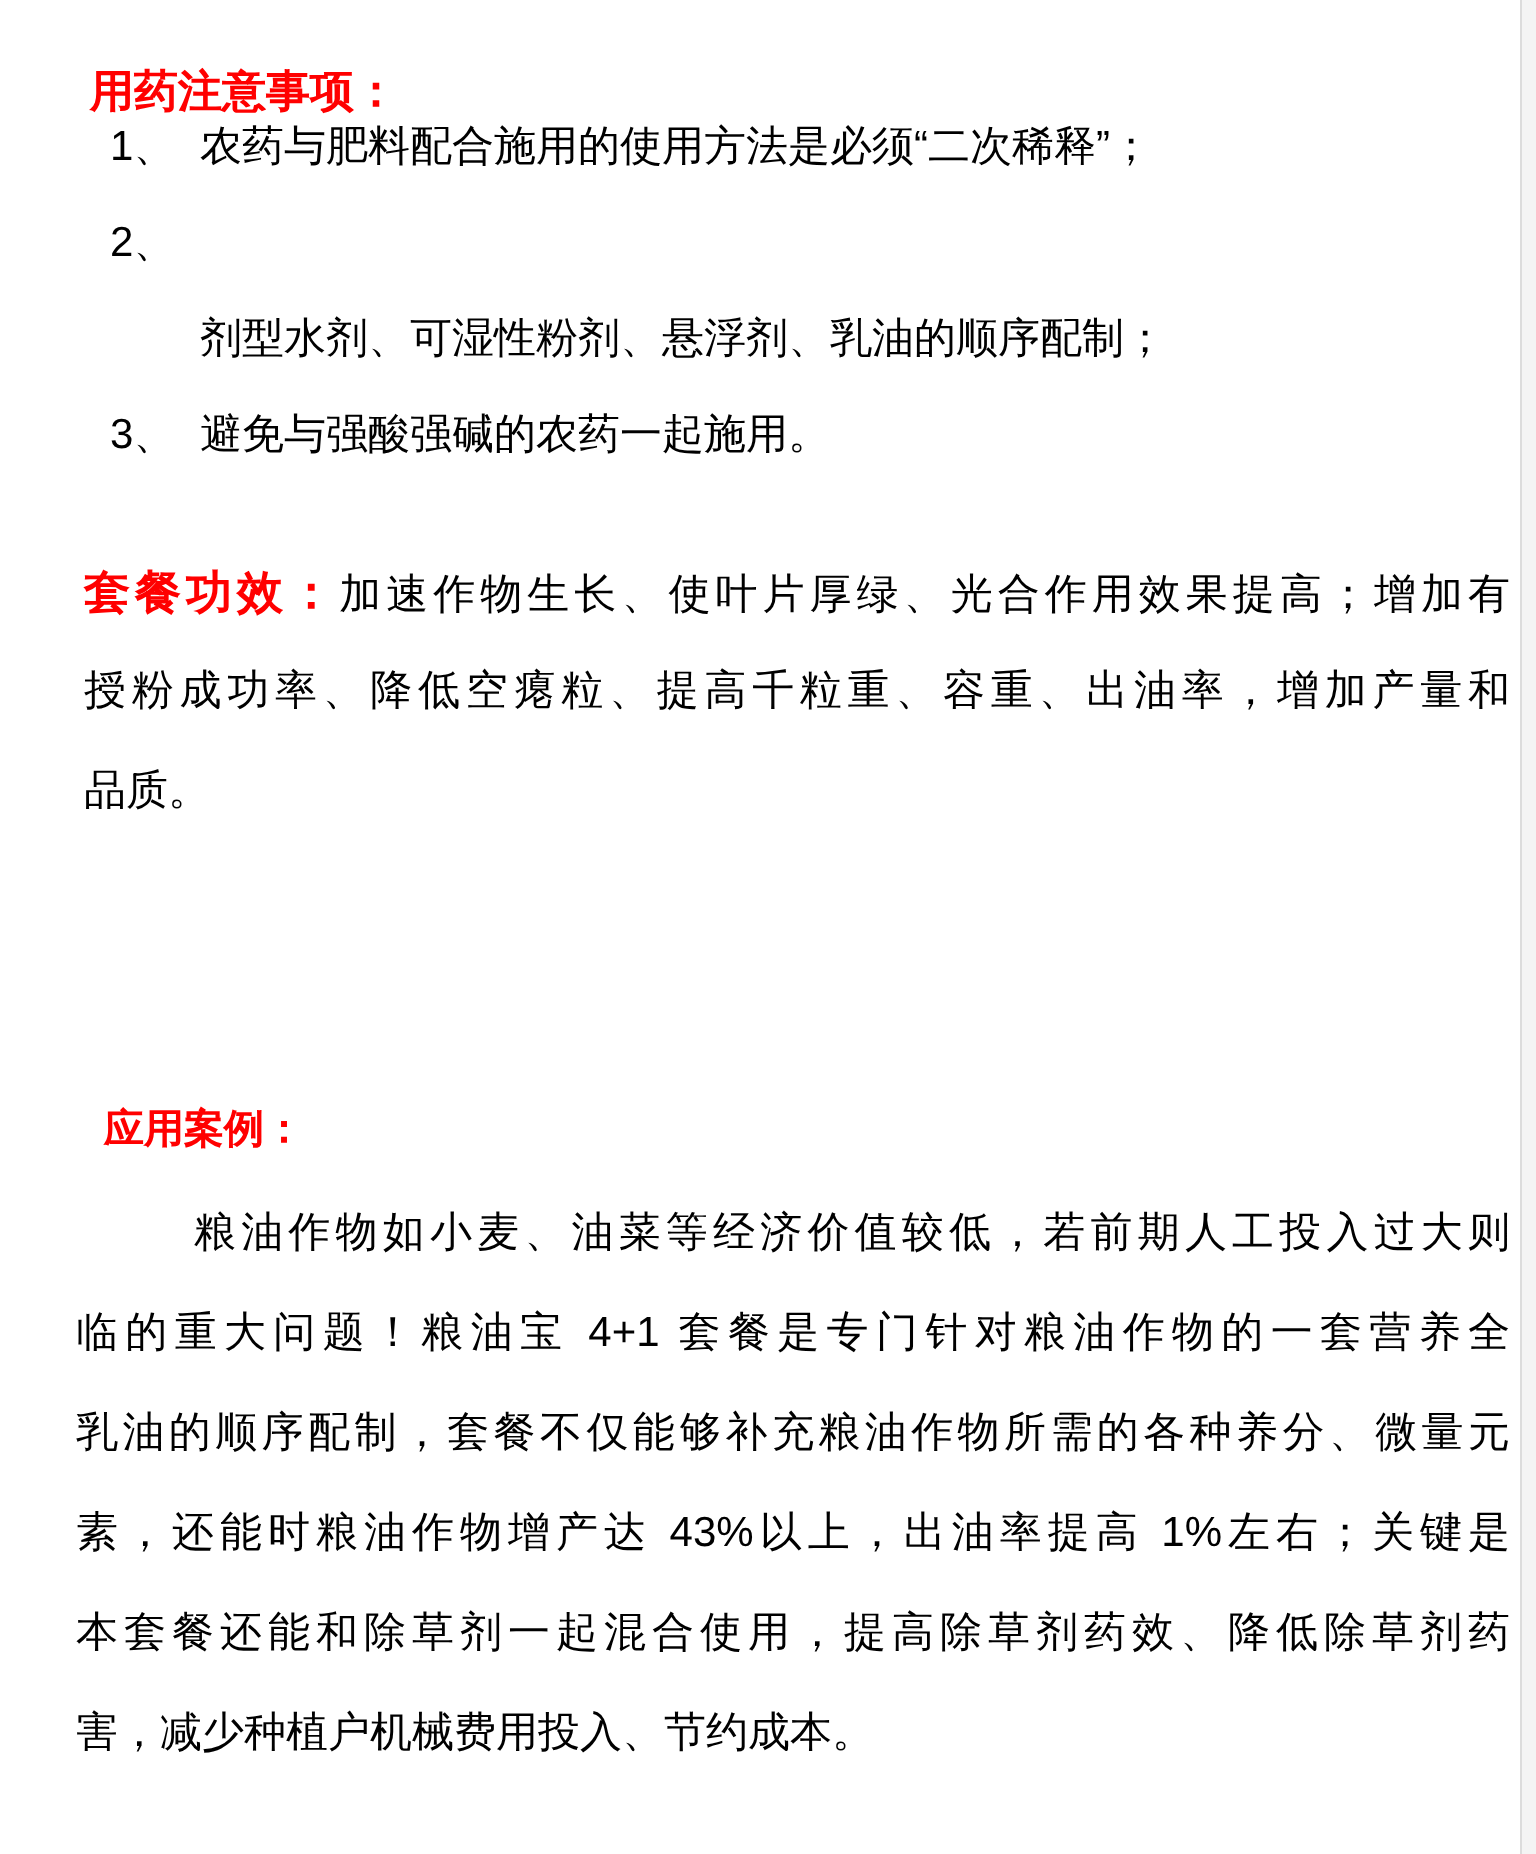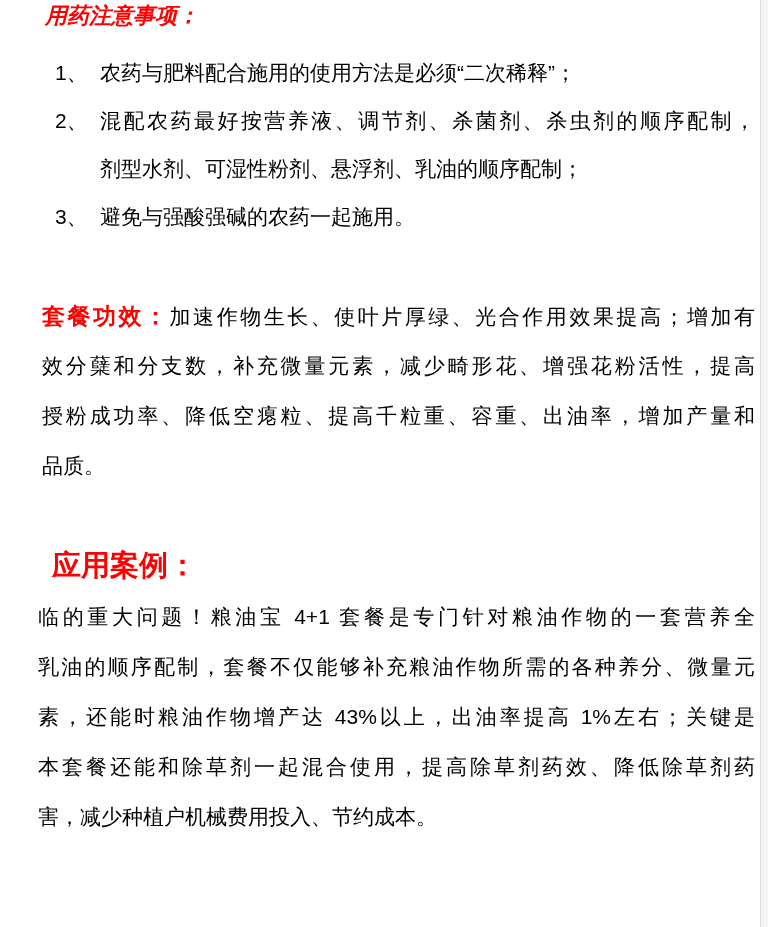--- a/index.html
+++ b/index.html
@@ -24,28 +24,27 @@
     background: #f4f4f4;
     border-left: 1px solid #dcdcdc;
   }
   .red-heading {
     position: absolute;
     color: #ff0000;
     font-weight: bold;
     white-space: nowrap;
   }
   .notes-heading {
-    left: 45px; top: 2px;
+    left: 45px; top: 32px;
     font-size: 22px;
     line-height: 28px;
-    font-style: italic;
   }
   .case-heading {
     left: 52px; top: 540px;
-    font-size: 29px;
+    font-size: 20px;
     line-height: 50px;
   }
   
   .list {
     position: absolute;
     left: 0; top: 49px;
     width: 755px;
   }
   .list-line {
     display: flex;
@@ -75,21 +74,21 @@
     height: 50px;
     line-height: 50px;
     white-space: nowrap;
   }
   .para .pline.justify {
     white-space: normal;
     text-align: justify;
     text-align-last: justify;
   }
   .efficacy {
-    left: 42px; top: 291px;
+    left: 42px; top: 271px;
     width: 713px;
   }
   .efficacy .red-inline {
     color: #ff0000;
     font-weight: bold;
     font-size: 23px;
   }
   .case-para {
     left: 38px; top: 592px;
     width: 717px;
@@ -105,44 +104,43 @@
 
   <h2 class="red-heading notes-heading">用药注意事项：</h2>
 
   <div class="list">
     <div class="list-line">
       <span class="num">1、</span>
       <span class="ltext">农药与肥料配合施用的使用方法是必须“二次稀释”；</span>
     </div>
     <div class="list-line">
       <span class="num">2、</span>
-      <span class="ltext stretch">混配农药最好按营养液、调节剂、杀菌剂、杀虫剂的顺序配制，</span>
     </div>
     <div class="list-line">
       <span class="num"></span>
       <span class="ltext">剂型水剂、可湿性粉剂、悬浮剂、乳油的顺序配制；</span>
     </div>
     <div class="list-line">
       <span class="num">3、</span>
       <span class="ltext">避免与强酸强碱的农药一起施用。</span>
     </div>
   </div>
 
   <div class="para efficacy">
     <div class="pline justify">
       <span class="red-inline">套餐功效：</span><span>加速作物生长、使叶片厚绿、光合作用效果提高；增加有</span>
     </div>
-    <div class="pline justify">效分蘖和分支数，补充微量元素，减少畸形花、增强花粉活性，提高</div>
     <div class="pline justify">授粉成功率、降低空瘪粒、提高千粒重、容重、出油率，增加产量和</div>
     <div class="pline">品质。</div>
   </div>
 
   <h2 class="red-heading case-heading">应用案例：</h2>
 
   <div class="para case-para">
+    <div class="pline justify indent">粮油作物如小麦、油菜等经济价值较低，若前期人工投入过大则</div>
     <div class="pline justify">临的重大问题！粮油宝 4+1 套餐是专门针对粮油作物的一套营养全</div>
     <div class="pline justify">乳油的顺序配制，套餐不仅能够补充粮油作物所需的各种养分、微量元</div>
     <div class="pline justify">素，还能时粮油作物增产达 43%以上，出油率提高 1%左右；关键是</div>
     <div class="pline justify">本套餐还能和除草剂一起混合使用，提高除草剂药效、降低除草剂药</div>
     <div class="pline">害，减少种植户机械费用投入、节约成本。</div>
   </div>
 
   <div class="edge-strip"></div>
 
 </div>

